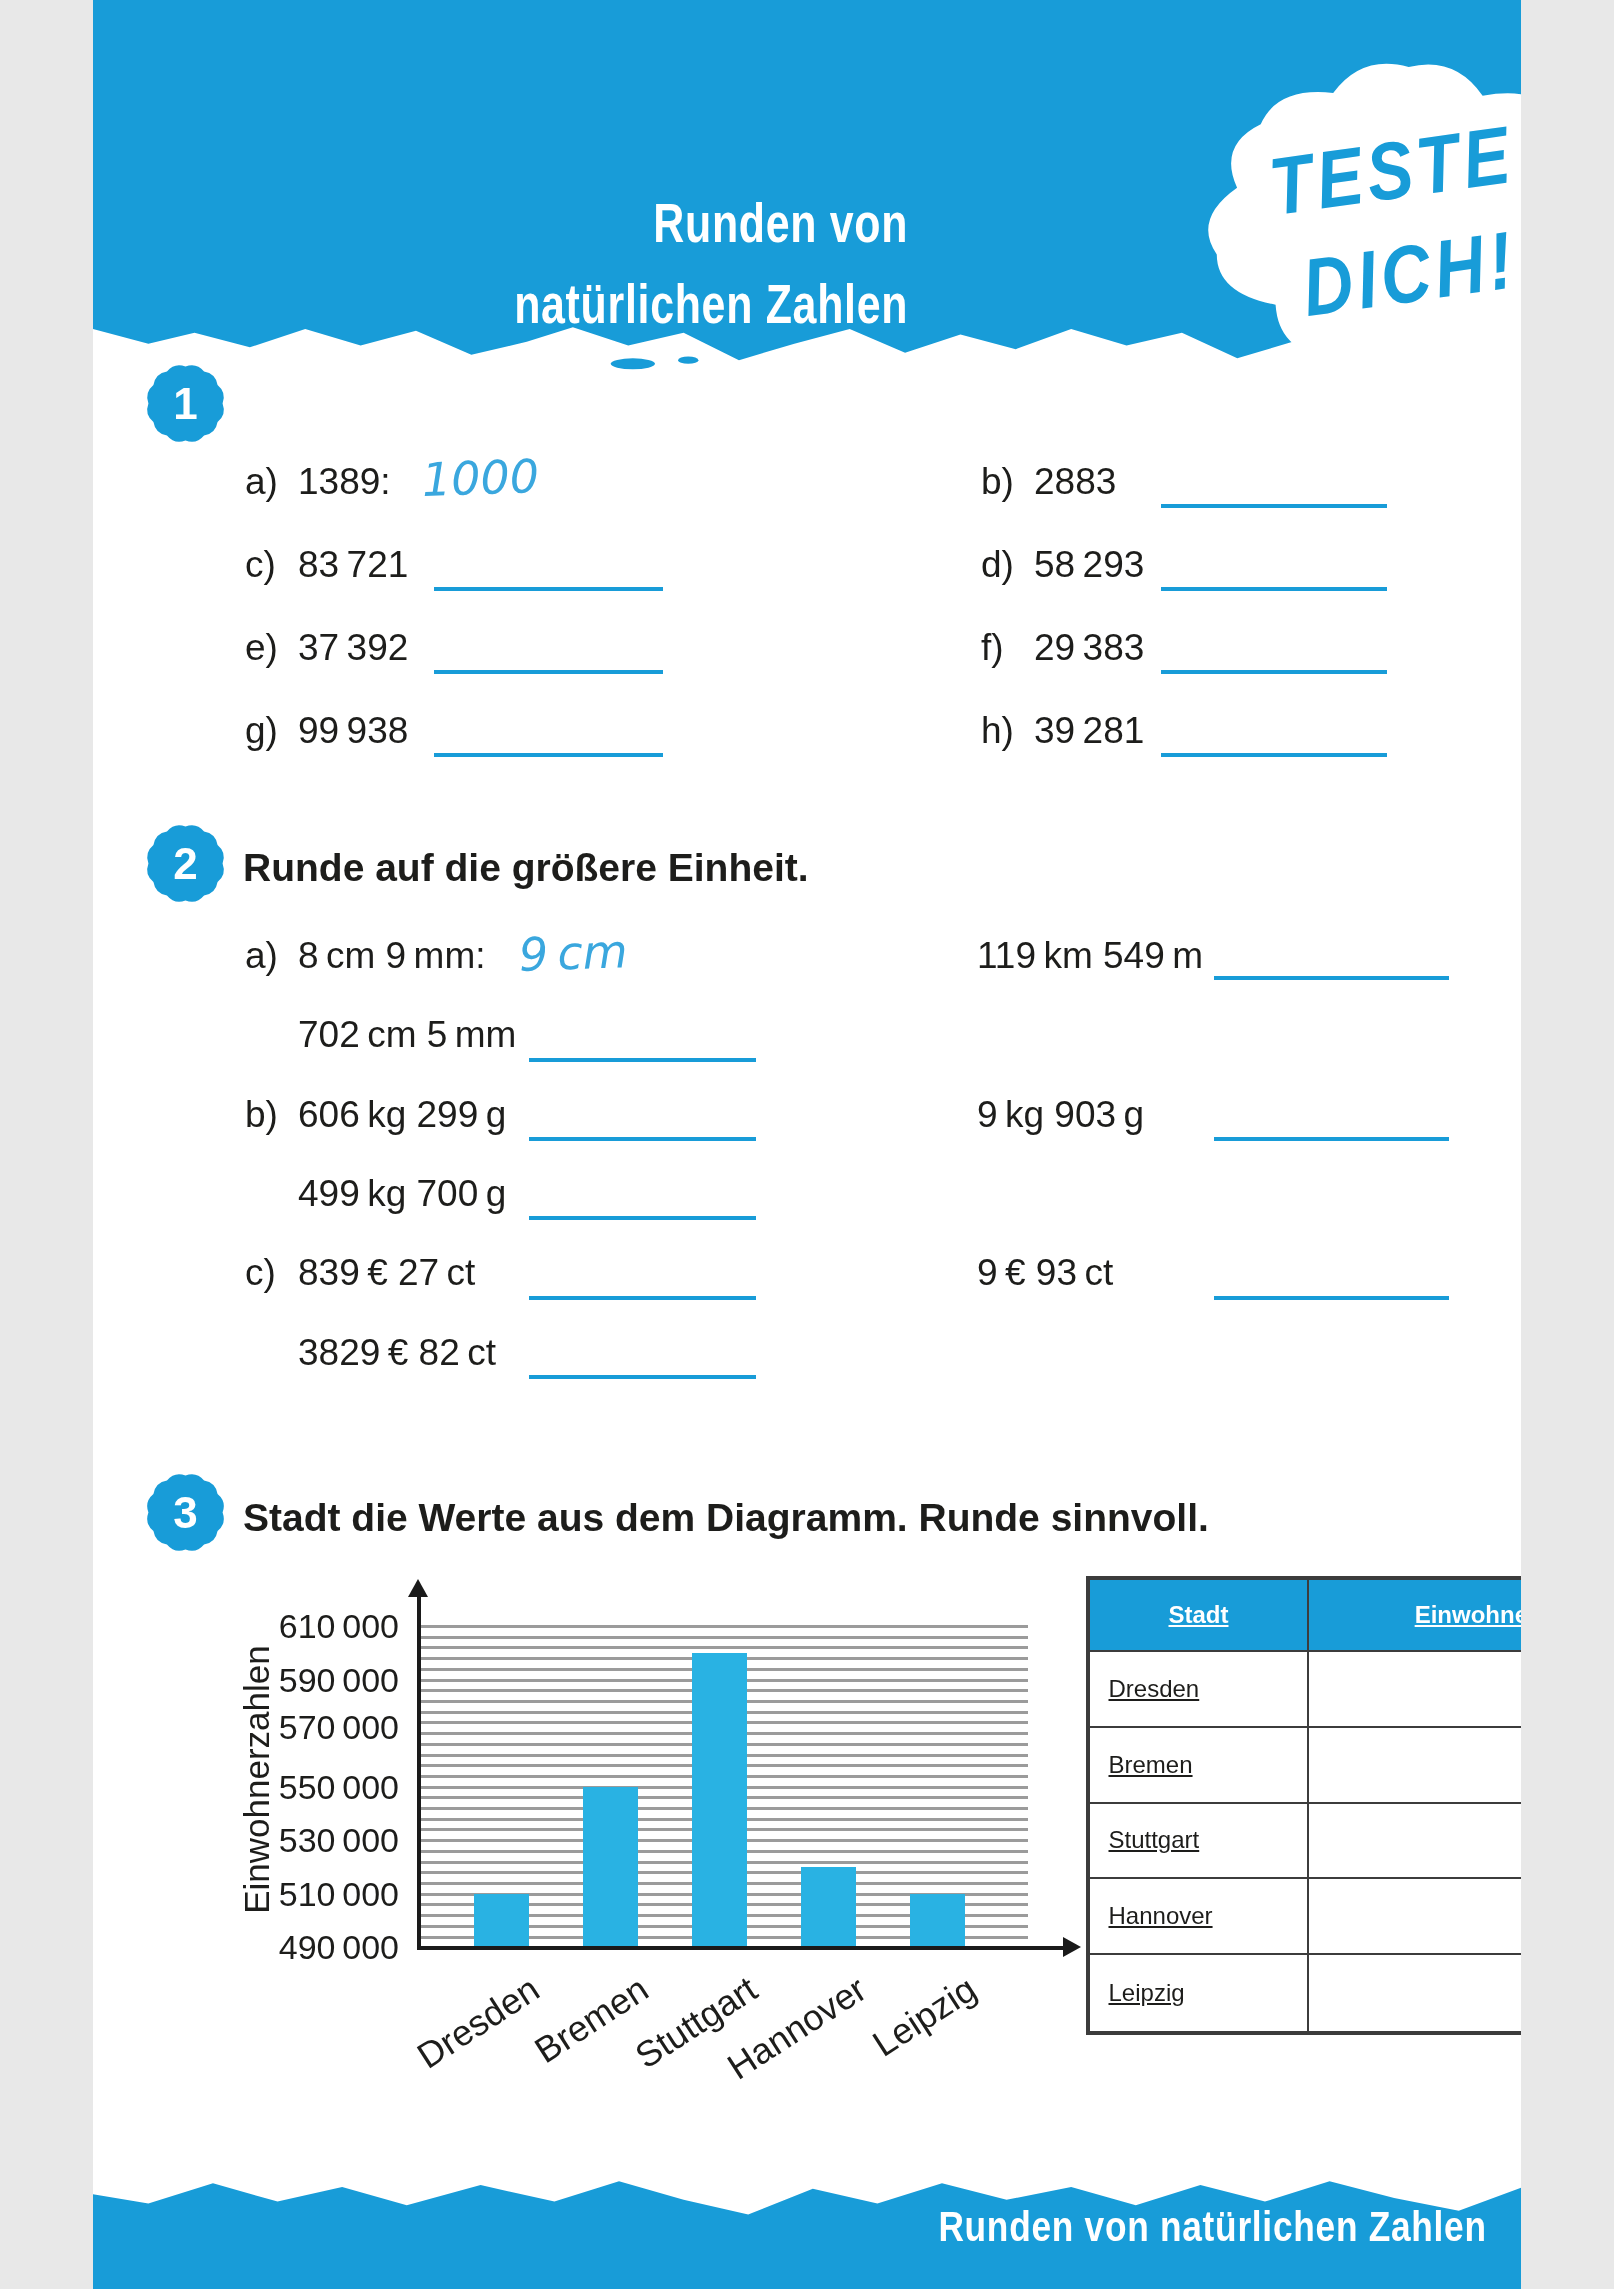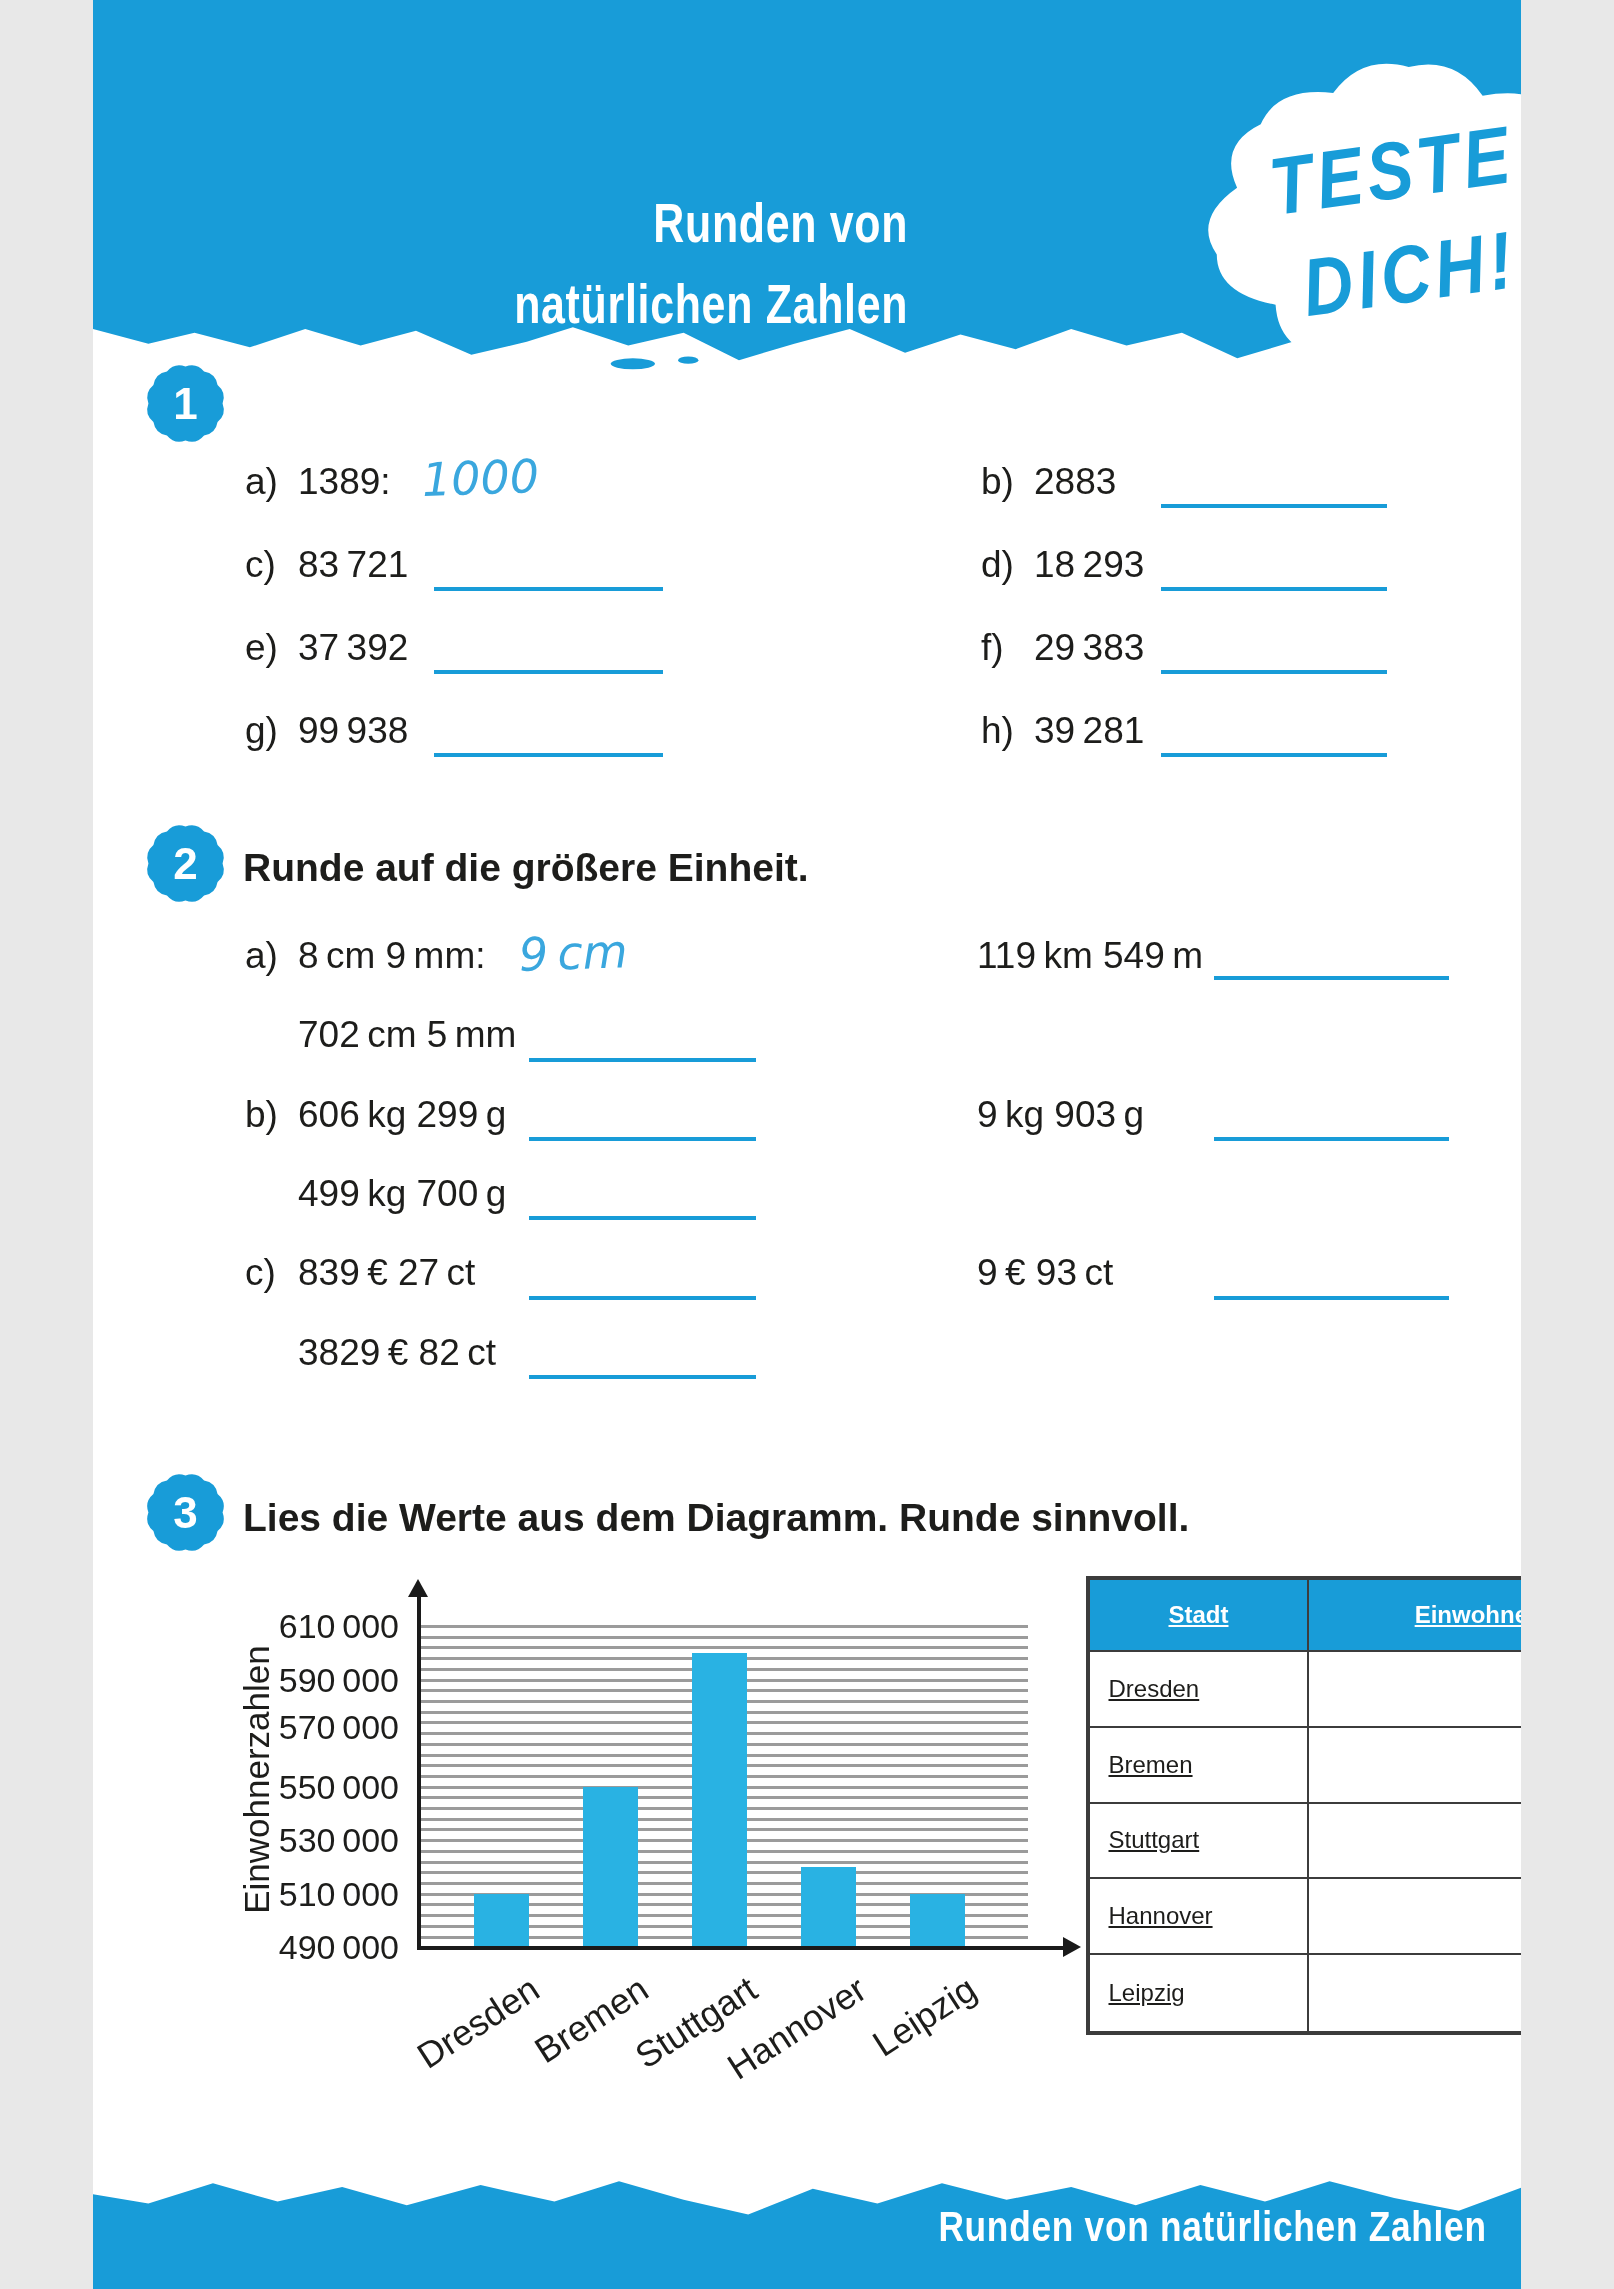--- a/index.html
+++ b/index.html
@@ -129,21 +129,21 @@
     <span class="letter">b)</span><span>2883</span>
   </div>
   <div class="answer-line" style="left:1068px;top:504px;width:226px;"></div>
 
   <div class="row" style="left:152px;top:544px;">
     <span class="letter">c)</span><span>83 721</span>
   </div>
   <div class="answer-line" style="left:341px;top:587px;width:229px;"></div>
 
   <div class="row" style="left:888px;top:544px;">
-    <span class="letter">d)</span><span>18 293</span>
+    <span class="letter">d)</span><span>58 293</span>
   </div>
   <div class="answer-line" style="left:1068px;top:587px;width:226px;"></div>
 
   <div class="row" style="left:152px;top:627px;">
     <span class="letter">e)</span><span>37 392</span>
   </div>
   <div class="answer-line" style="left:341px;top:670px;width:229px;"></div>
 
   <div class="row" style="left:888px;top:627px;">
     <span class="letter">f)</span><span>29 383</span>
@@ -209,21 +209,21 @@
     <span>3829 € 82 ct</span>
   </div>
   <div class="answer-line" style="left:436px;top:1375px;width:227px;"></div>
 
   <div class="seal" style="left:48px;top:1468px;">
     <svg viewBox="0 0 96 96">
         <path class="seal-path" fill="#189cd8" d="M48.0,8.0 Q59.9,3.6 68.0,13.4 Q80.5,15.5 82.6,28.0 Q92.4,36.1 88.0,48.0 Q92.4,59.9 82.6,68.0 Q80.5,80.5 68.0,82.6 Q59.9,92.4 48.0,88.0 Q36.1,92.4 28.0,82.6 Q15.5,80.5 13.4,68.0 Q3.6,59.9 8.0,48.0 Q3.6,36.1 13.4,28.0 Q15.5,15.5 28.0,13.4 Q36.1,3.6 48.0,8.0 Z"></path>
       </svg>
     <span>3</span>
   </div>
-  <div class="ex-heading" style="top:1496px;">Lies die Werte aus dem Diagramm. Runde sinnvoll.</div>
+  <div class="ex-heading" style="top:1496px;">Stadt die Werte aus dem Diagramm. Runde sinnvoll.</div>
 
   <div class="chart" id="chart">
     <div class="ylabel">Einwohnerzahlen</div>
   <div class="gridline" style="left: 187px; width: 610px; top: 376px; height: 2.8px; background: rgb(155, 155, 155);"></div>
       <div class="gridline" style="left: 187px; width: 610px; top: 365px; height: 2.8px; background: rgb(155, 155, 155);"></div>
       <div class="gridline" style="left: 187px; width: 610px; top: 354px; height: 2.8px; background: rgb(155, 155, 155);"></div>
       <div class="gridline" style="left: 187px; width: 610px; top: 343px; height: 2.8px; background: rgb(155, 155, 155);"></div>
       <div class="gridline" style="left: 187px; width: 610px; top: 333px; height: 2.8px; background: rgb(155, 155, 155);"></div>
       <div class="gridline" style="left: 187px; width: 610px; top: 322px; height: 2.8px; background: rgb(155, 155, 155);"></div>
       <div class="gridline" style="left: 187px; width: 610px; top: 311px; height: 2.8px; background: rgb(155, 155, 155);"></div>

